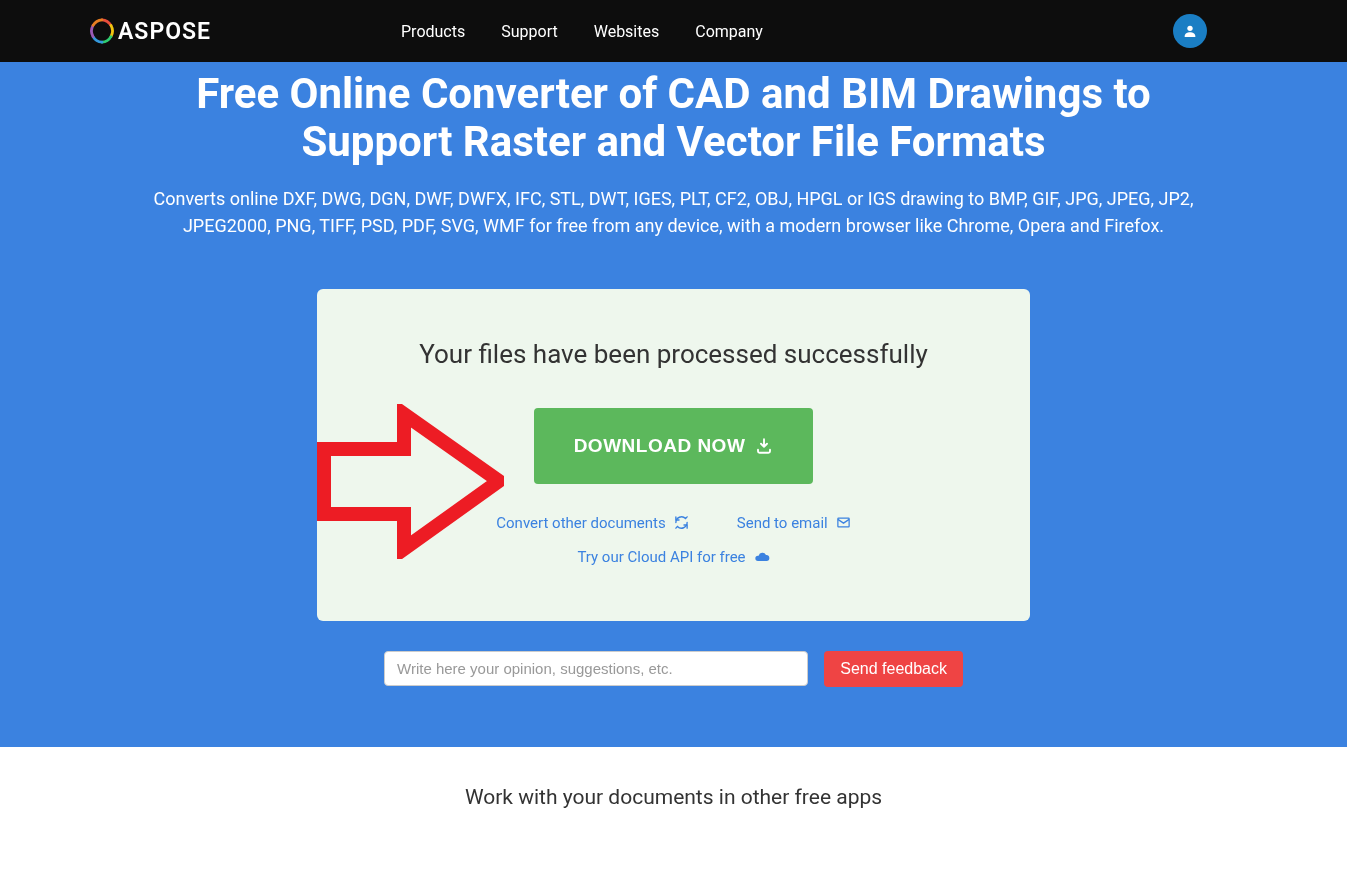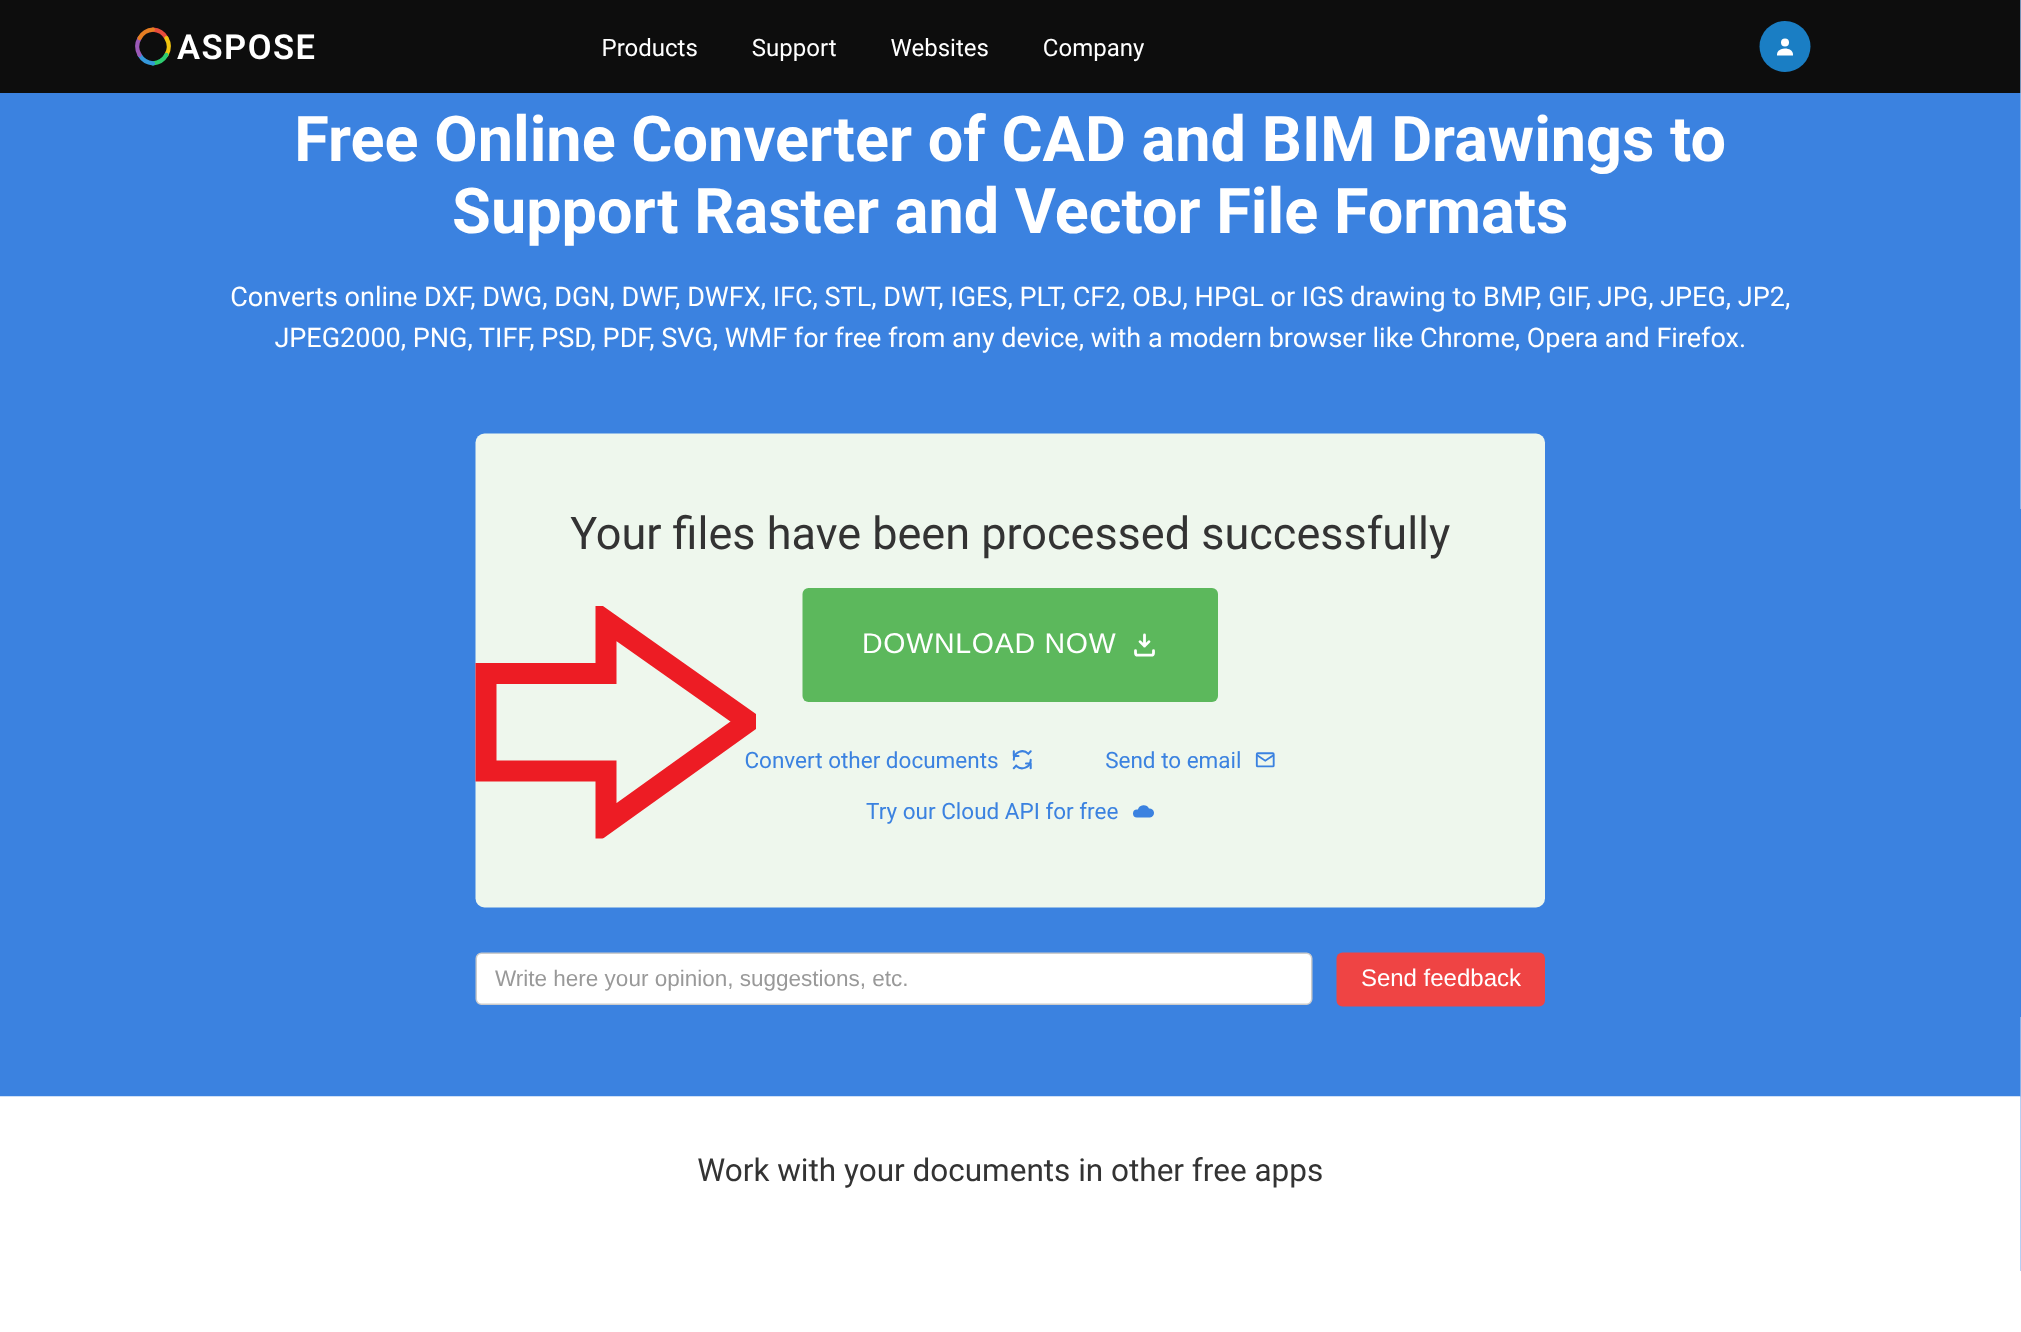--- a/index.html
+++ b/index.html
@@ -78,29 +78,29 @@
       background: #eef7ed;
       border-radius: 6px;
       width: 713px;
       margin: 50px auto 0;
       padding: 50px 30px 55px;
       position: relative;
       text-align: center;
     }
     .card-title {
       color: #333;
-      font-size: 30px;
+      font-size: 26px;
       font-weight: 400;
-      margin-bottom: 18px;
+      margin-bottom: 39px;
     }
     .download-btn {
       background: #5cb85c;
       color: #fff;
       font-size: 19px;
-      font-weight: 400;
+      font-weight: 700;
       letter-spacing: 0.5px;
       padding: 27px 40px;
       border: none;
       border-radius: 4px;
       cursor: pointer;
       display: inline-flex;
       align-items: center;
       gap: 10px;
     }
     
@@ -129,21 +129,21 @@
     .arrow-annot {
       position: absolute;
       left: -8px;
       top: 115px;
       width: 195px;
       height: 155px;
       pointer-events: none;
     }
     
     .feedback-row {
-      width: 713px;
+      width: 579px;
       margin: 30px auto 0;
       display: flex;
       gap: 16px;
       align-items: flex-start;
     }
     .feedback-input {
       flex: 1;
       padding: 8px 12px;
       font-size: 15px;
       color: #555;

